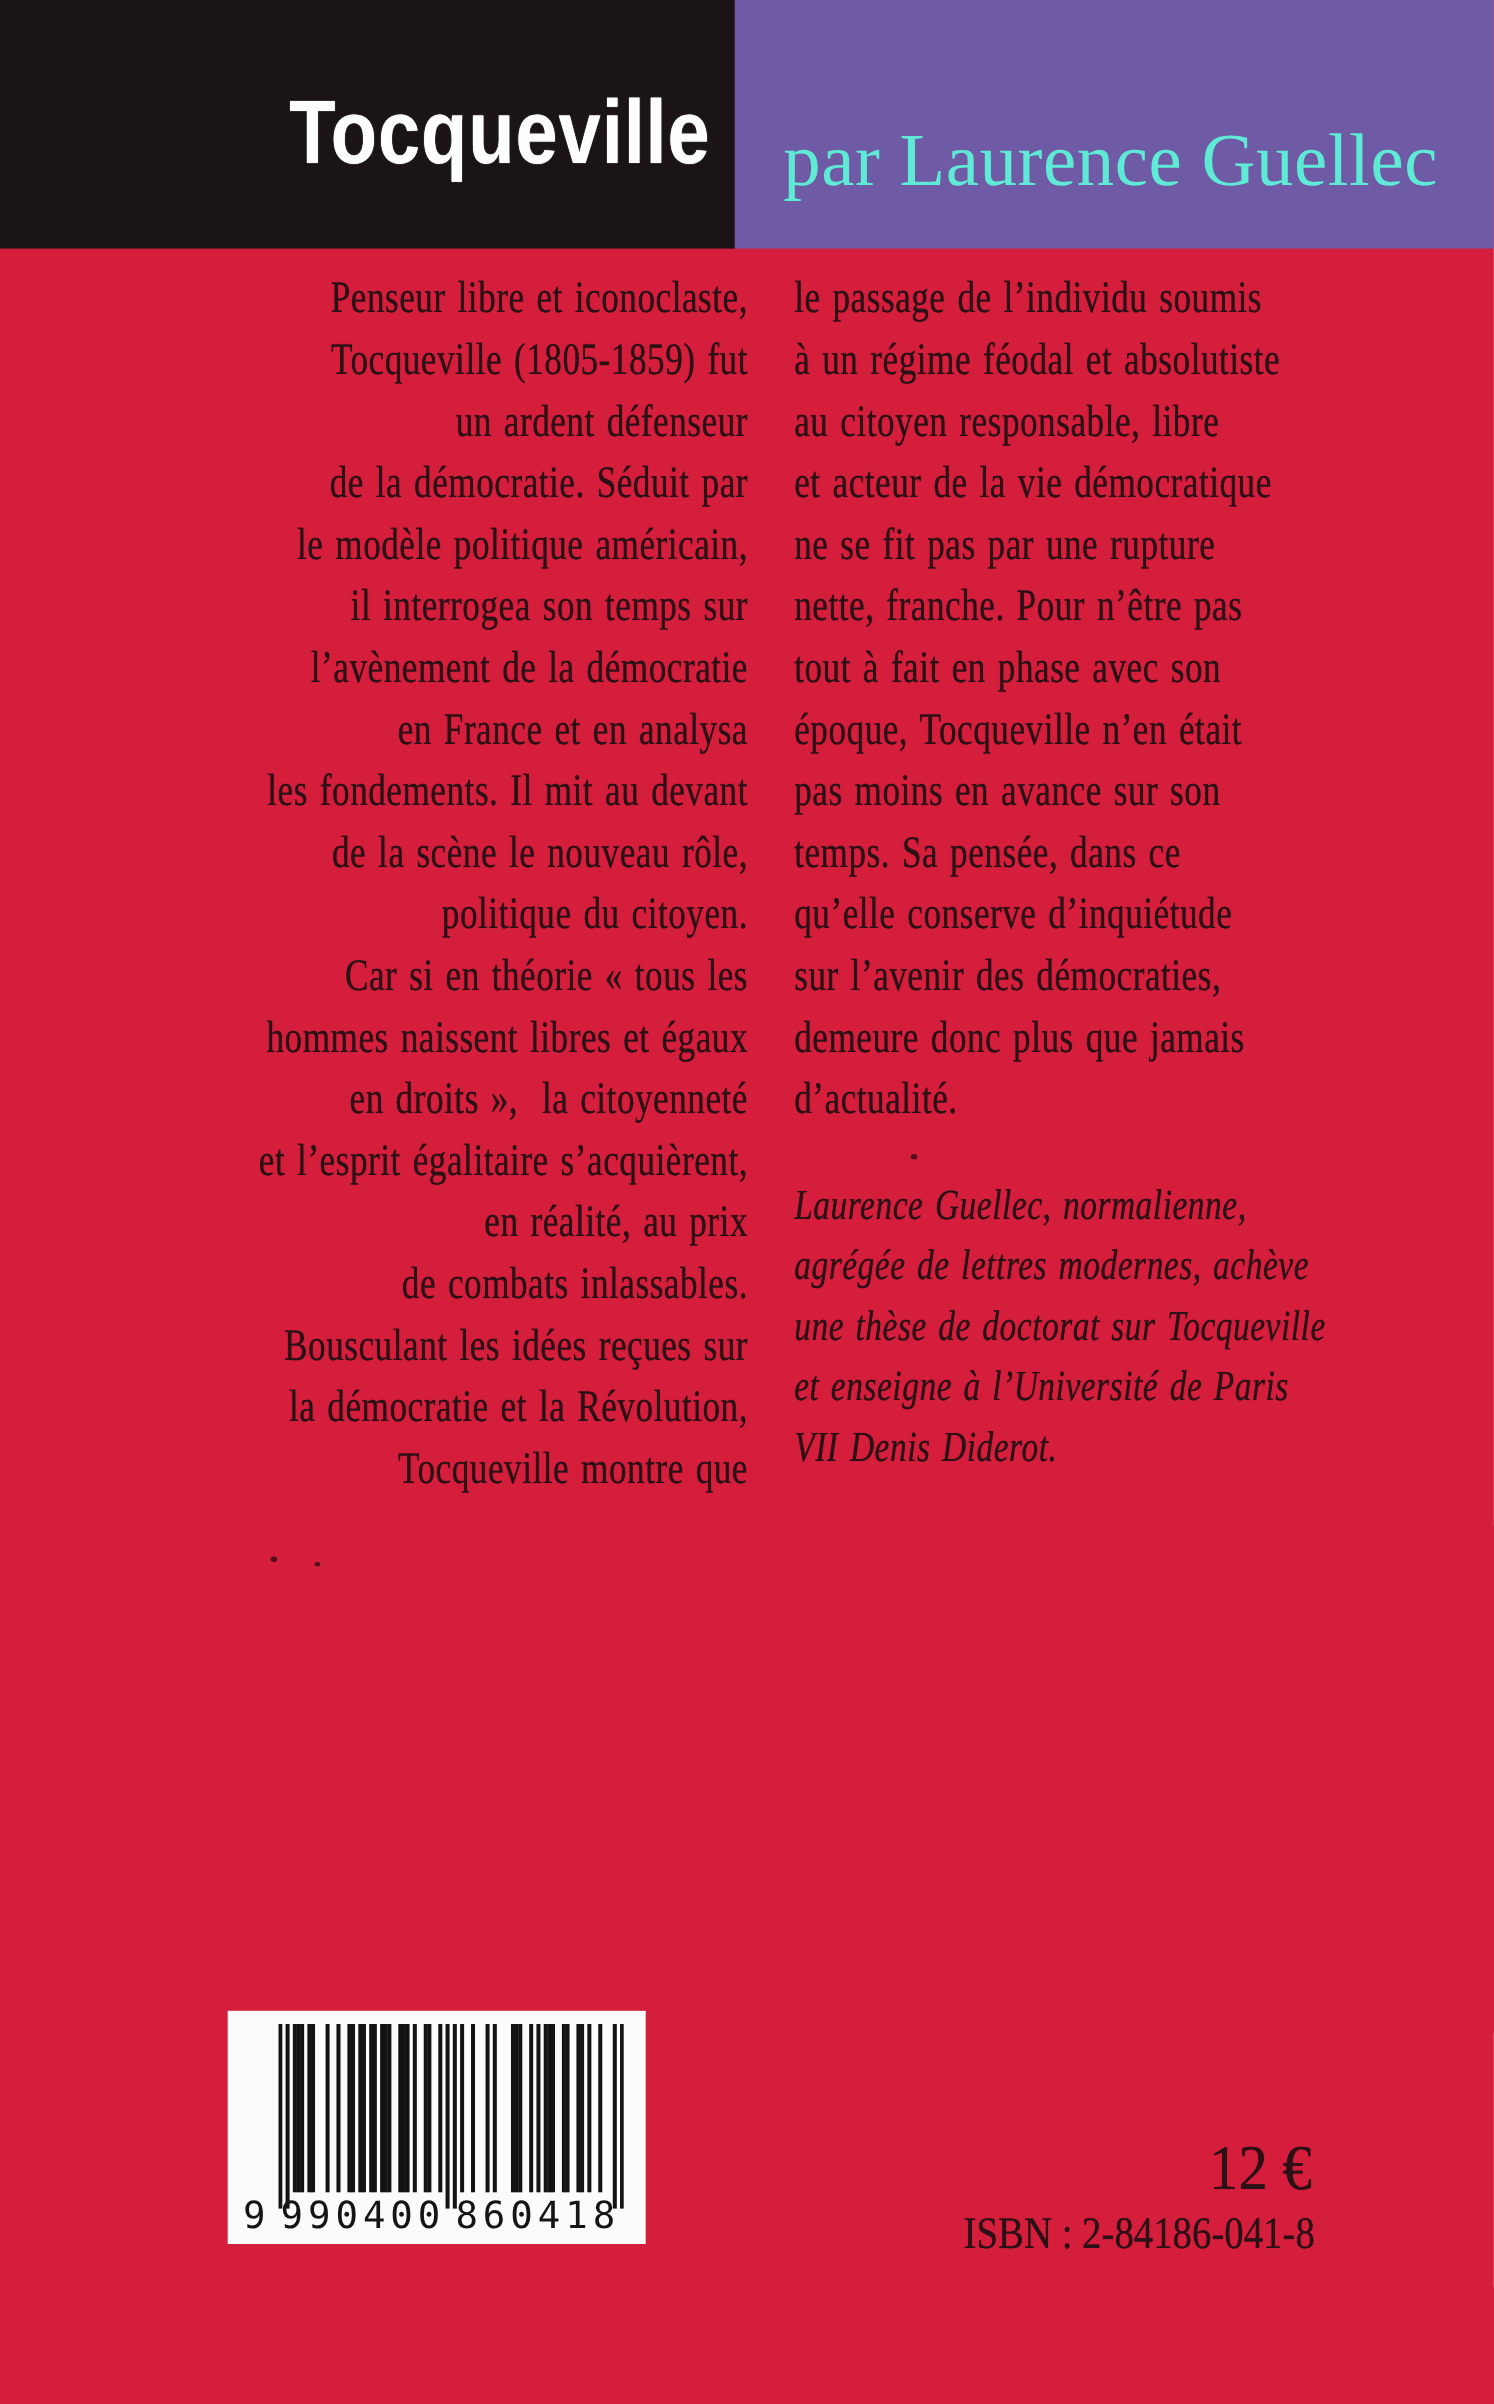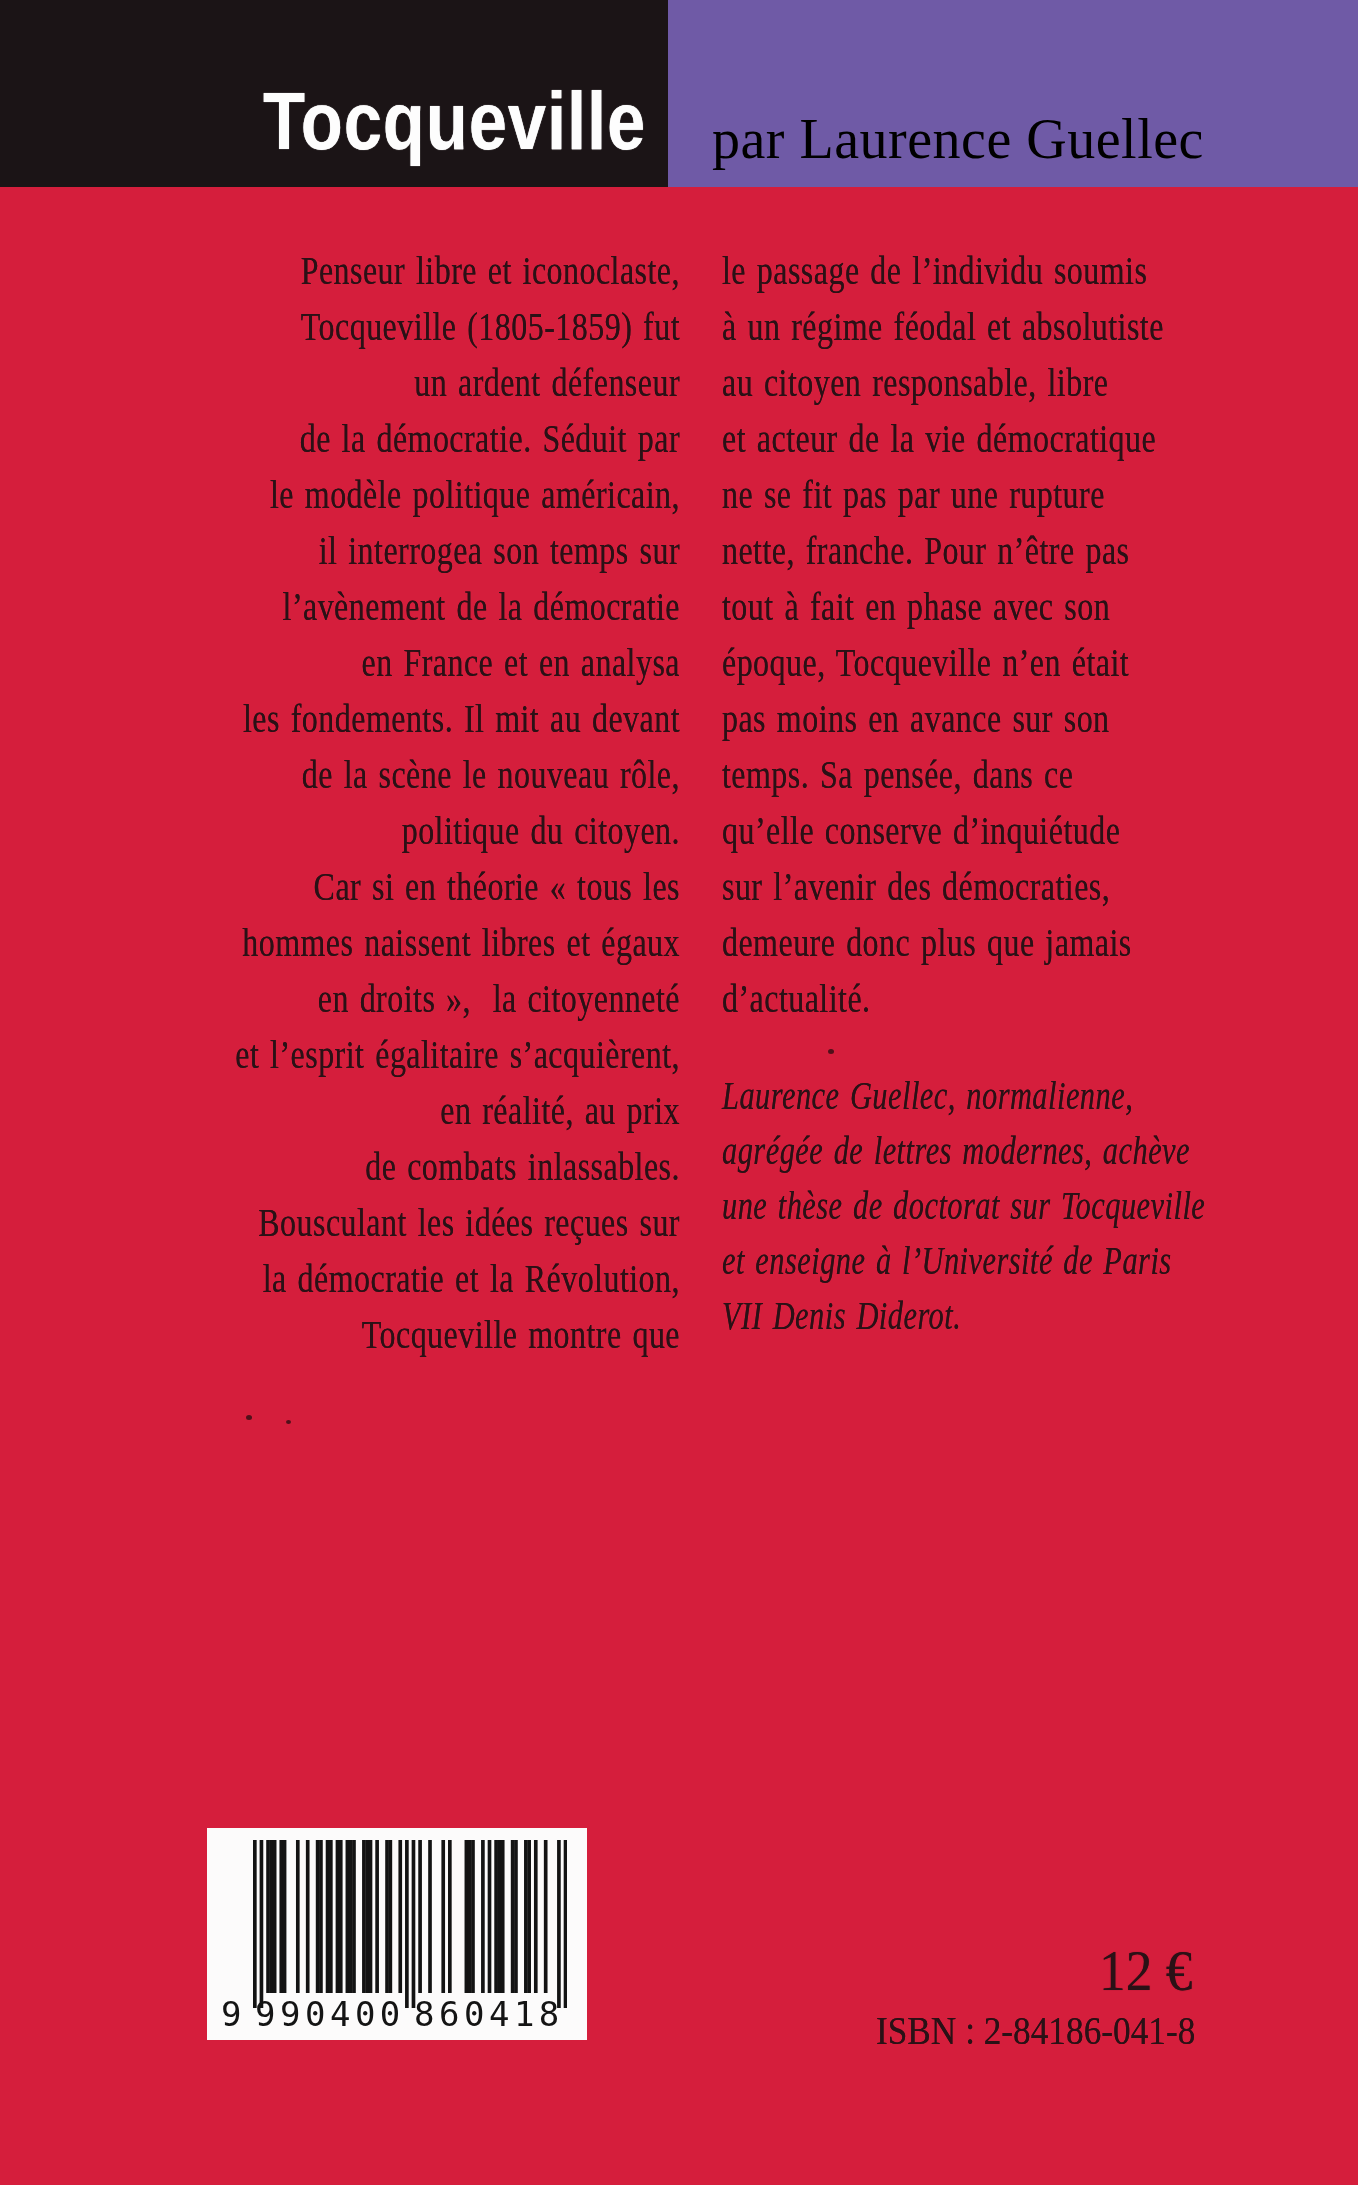--- a/index.html
+++ b/index.html
@@ -2,34 +2,34 @@
 <html><head>
 <meta charset="utf-8">
 <style>
   html,body { margin:0; padding:0; }
   .page {
     position:relative; width:1358px; height:2185px; overflow:hidden;
     background:#d51e3c;
     font-family:"Liberation Serif", serif;
   }
   
-  .band { position:absolute; top:0; height:187px; }
+  .band { position:absolute; top:0; height:226px; }
   .band-black { left:0; width:668px; background:#1b1416; }
   .band-purple { left:668px; width:690px; background:#6f5aa6; }
   .title {
     position:absolute; top:80px; right:22px;
     font-family:"Liberation Sans", sans-serif;
     font-weight:700; font-size:82px; line-height:1;
     letter-spacing:1px; color:#fdfdfd; white-space:nowrap;
     transform:scaleX(0.84); transform-origin:right top;
     text-shadow:0 0 1px #fff;
   }
   .subtitle {
     position:absolute; top:111px; left:44px;
-    font-size:56px; line-height:1; color:#000000; white-space:nowrap;
+    font-size:68px; line-height:1; color:#5eead4; white-space:nowrap;
     letter-spacing:0.5px;
   }
   
   .col {
     position:absolute; color:#2a1116;
     font-size:41px; line-height:56px; letter-spacing:0.6px; word-spacing:3px;
     text-shadow:0 0 0.7px rgba(42,17,22,0.85);
     transform:scaleX(0.78);
   }
   .col-left  { top:242px; right:678px; width:640px; text-align:right; transform-origin:right top; }

